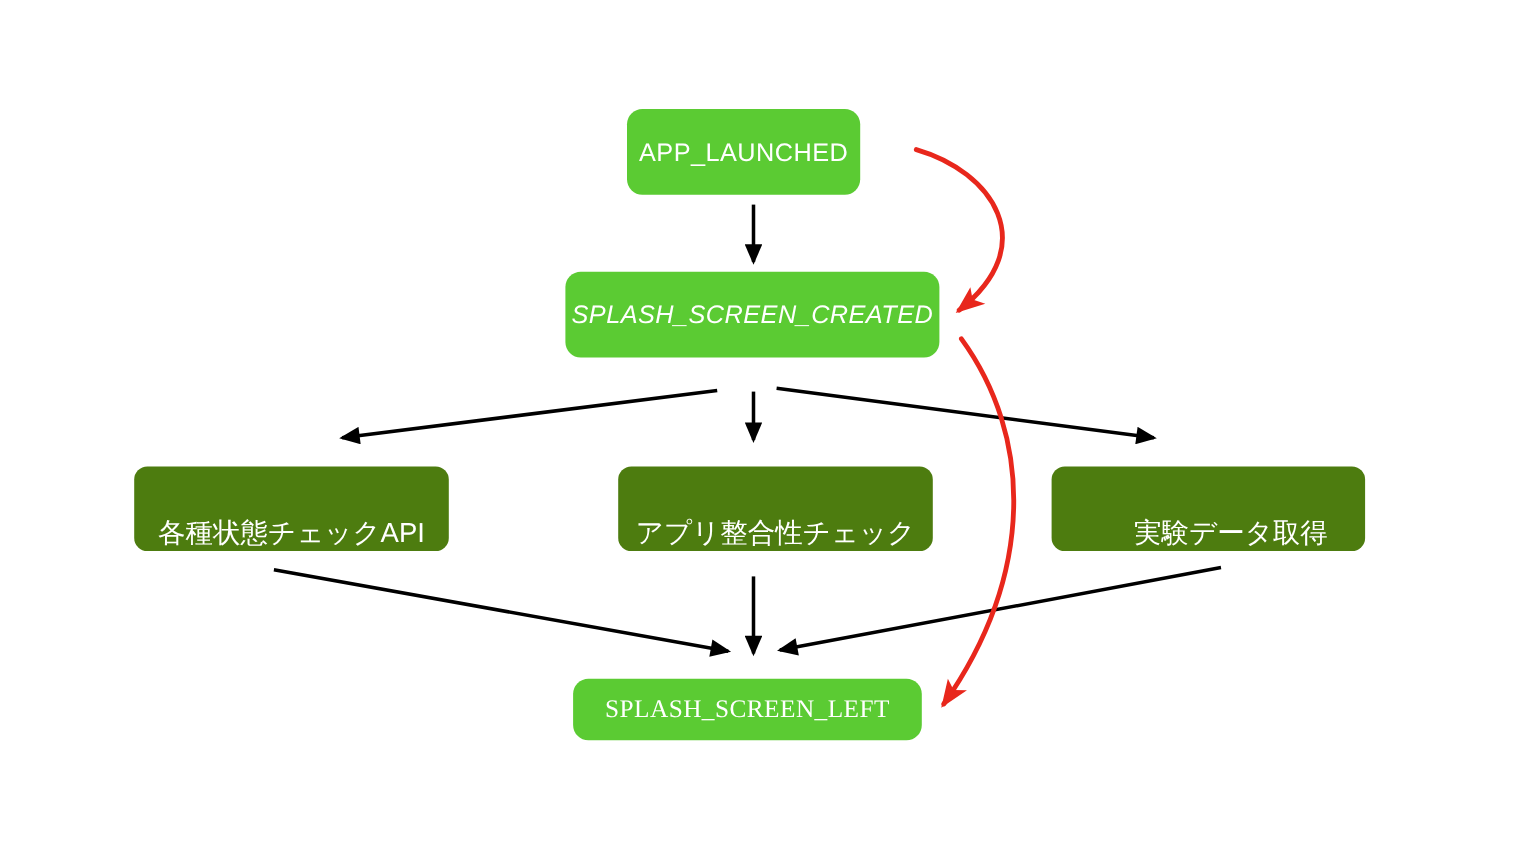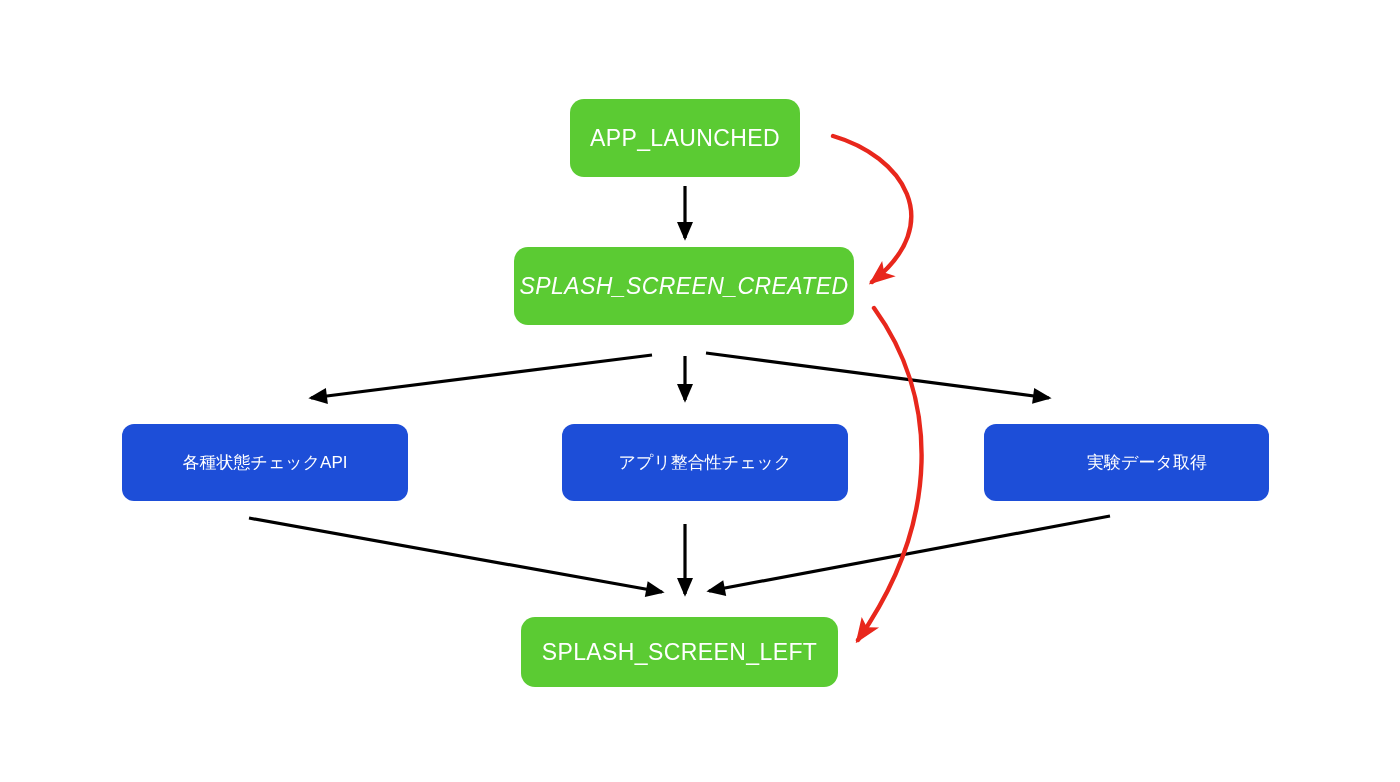--- a/index.html
+++ b/index.html
@@ -24,30 +24,31 @@
     white-space: nowrap;
     box-sizing: border-box;
   }
   .node-green {
     background: #5bcb33;
     border-radius: 14px;
     font-size: 23px;
     letter-spacing: 0.4px;
   }
   .node-blue {
-    background: #1d4ed8;
+    background: #4d7c0f;
     border-radius: 12px;
-    font-size: 17px;
+    font-size: 25px;
+    align-items: flex-end;
   }
-  #app-launched          { left: 570px; top:  99px; width: 230px; height: 78px; }
+  #app-launched          { left: 570px; top:  99px; width: 212px; height: 78px; }
   #splash-screen-created { left: 514px; top: 247px; width: 340px; height: 78px; font-style: italic; }
   #check-api             { left: 122px; top: 424px; width: 286px; height: 77px; }
   #integrity-check       { left: 542px; top: 424px; width: 286px; height: 77px; margin-left: 20px; }
-  #exp-data              { left: 984px; top: 424px; width: 285px; height: 77px; padding-left: 41px; }
-  #splash-screen-left    { left: 521px; top: 617px; width: 317px; height: 70px; }
+  #exp-data              { left: 956px; top: 424px; width: 285px; height: 77px; padding-left: 41px; }
+  #splash-screen-left    { left: 521px; top: 617px; width: 317px; height: 56px; font-family: Liberation Serif, serif; }
   #arrow-layer {
     position: absolute;
     left: 0; top: 0;
     width: 1400px; height: 782px;
     pointer-events: none;
   }
   .black-edge { stroke: #000000; stroke-width: 3.2px; fill: none; }
   .red-edge   { stroke: #e8271c; stroke-width: 4.4px; fill: none; stroke-linecap: round; }
 </style>
 </head>

